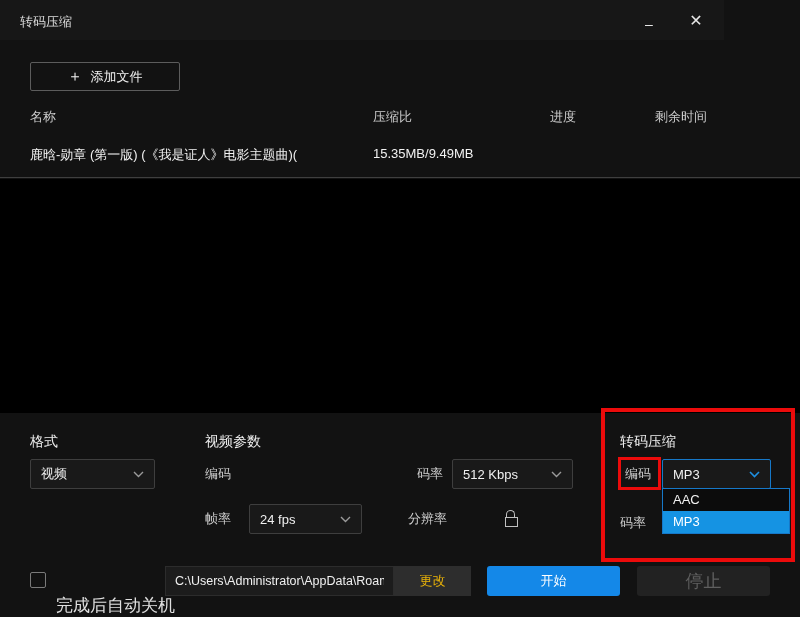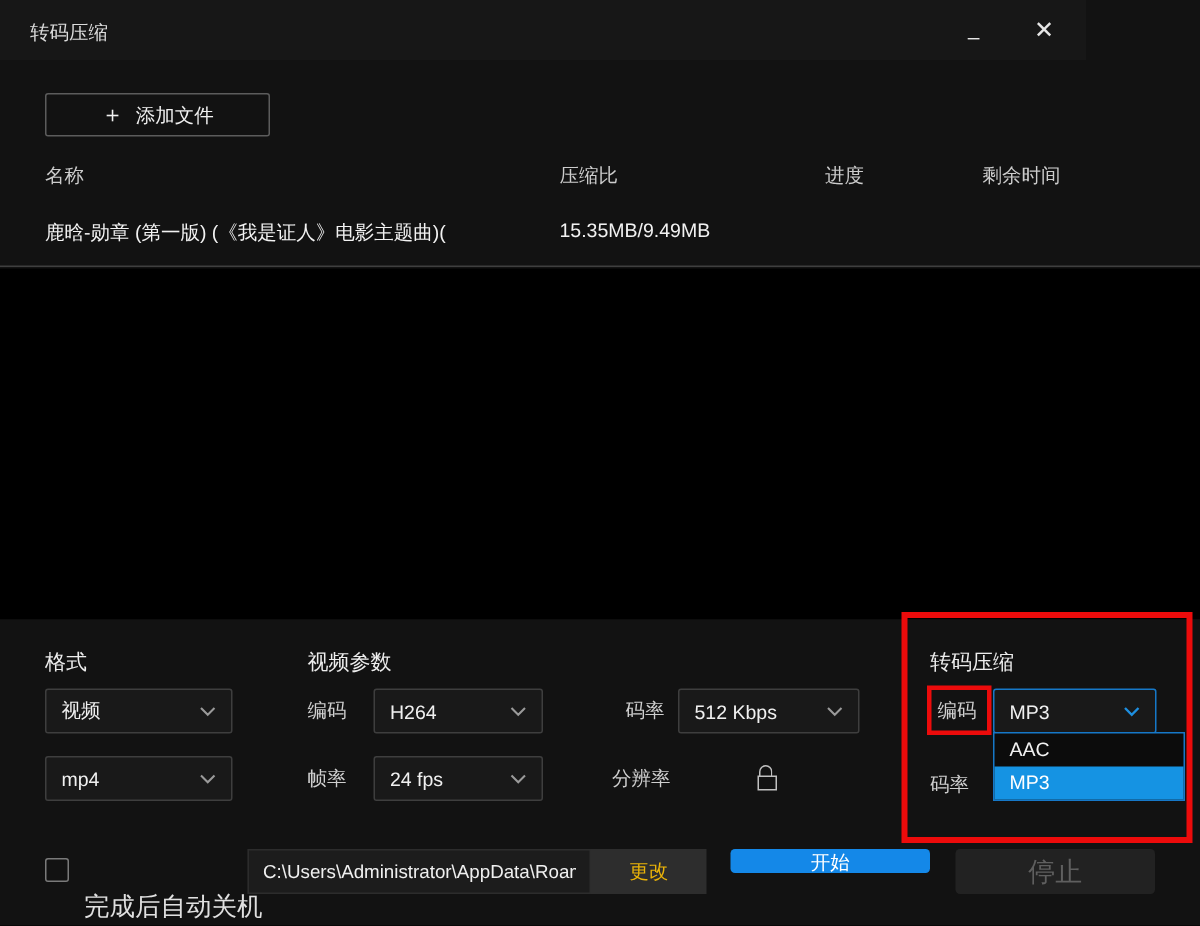--- a/index.html
+++ b/index.html
@@ -43,21 +43,21 @@
   
   #audio-codec-list { position:absolute; left:662px; top:488px; width:128px; background:#0c0c0c; border:1px solid #1678c8; z-index:5; }
   .opt { height:22px; line-height:22px; padding-left:10px; font-size:13px; color:#f2f2f2; }
   .opt.selected { background:#1593e3; color:#ffffff; }
 
   
   #shutdown-box { position:absolute; left:30px; top:572px; width:16px; height:16px; border:1px solid #7a7a7a; border-radius:2px; background:transparent; }
   #shutdown-label { position:absolute; left:56px; top:592px; height:30px; line-height:30px; font-size:17px; color:#e0e0e0;font-family:Liberation Mono, monospace; }
   #path-input { position:absolute; left:165px; top:566px; width:229px; font-size:12.5px; background:#1c1c1c; border:1px solid #2c2c2c; border-radius:0; }
   #change-btn { position:absolute; left:394px; top:566px; width:77px; height:30px; background:#2d2d2d; border:none; color:#eab308; font-size:13px; }
-  #start-btn { position:absolute; left:487px; top:566px; width:133px; height:16px; background:#1488e8; border:none; border-radius:3px; color:#ffffff; font-size:13px; }
+  #start-btn { position:absolute; left:487px; top:566px; width:133px; height:30px; background:#1488e8; border:none; border-radius:3px; color:#ffffff; font-size:13px; }
   #stop-btn  { position:absolute; left:637px; top:566px; width:133px; height:30px; background:#222222; border:none; border-radius:3px; color:#5f5f5f; font-size:18px; }
 
   
   #res-lock { position:absolute; left:505px; top:510px; width:14px; height:20px; }
   #res-lock .shackle { position:absolute; left:1px; top:0; width:9px; height:8px; border:1.5px solid #c0c0c0; border-bottom:none; border-radius:5px 5px 0 0; }
   #res-lock .lbody { position:absolute; left:0; top:7px; width:13px; height:10px; border:1.5px solid #c0c0c0; background:transparent; }
 
   
   .red-box { position:absolute; border:4px solid #ec0b0b; z-index:10; pointer-events:none; background:transparent; }
   #red-box-audio { left:601px; top:408px; width:194px; height:154px; }
@@ -99,39 +99,23 @@
 
     <div class="section-title" style="left:30px; top:20px;">格式</div>
     <div class="select" style="left:30px; top:46px; width:125px;">
       <span>视频</span>
       <span class="chev">
           <svg width="11" height="7" viewBox="0 0 11 7">
             <polyline points="1,1 5.5,5.5 10,1" fill="none" stroke="currentColor" stroke-width="1.4"></polyline>
           </svg>
         </span>
     </div>
-    <div class="select" style="left:30px; top:91px; width:125px;">
-      <span>mp4</span>
-      <span class="chev">
-          <svg width="11" height="7" viewBox="0 0 11 7">
-            <polyline points="1,1 5.5,5.5 10,1" fill="none" stroke="currentColor" stroke-width="1.4"></polyline>
-          </svg>
-        </span>
-    </div>
 
     <div class="section-title" style="left:205px; top:20px;">视频参数</div>
     <div class="fld-label" style="left:205px; top:46px;">编码</div>
-    <div class="select" style="left:249px; top:46px; width:113px;">
-      <span>H264</span>
-      <span class="chev">
-          <svg width="11" height="7" viewBox="0 0 11 7">
-            <polyline points="1,1 5.5,5.5 10,1" fill="none" stroke="currentColor" stroke-width="1.4"></polyline>
-          </svg>
-        </span>
-    </div>
     <div class="fld-label" style="left:205px; top:91px;">帧率</div>
     <div class="select" style="left:249px; top:91px; width:113px;">
       <span>24 fps</span>
       <span class="chev">
           <svg width="11" height="7" viewBox="0 0 11 7">
             <polyline points="1,1 5.5,5.5 10,1" fill="none" stroke="currentColor" stroke-width="1.4"></polyline>
           </svg>
         </span>
     </div>
     <div class="fld-label" style="left:417px; top:46px;">码率</div>

